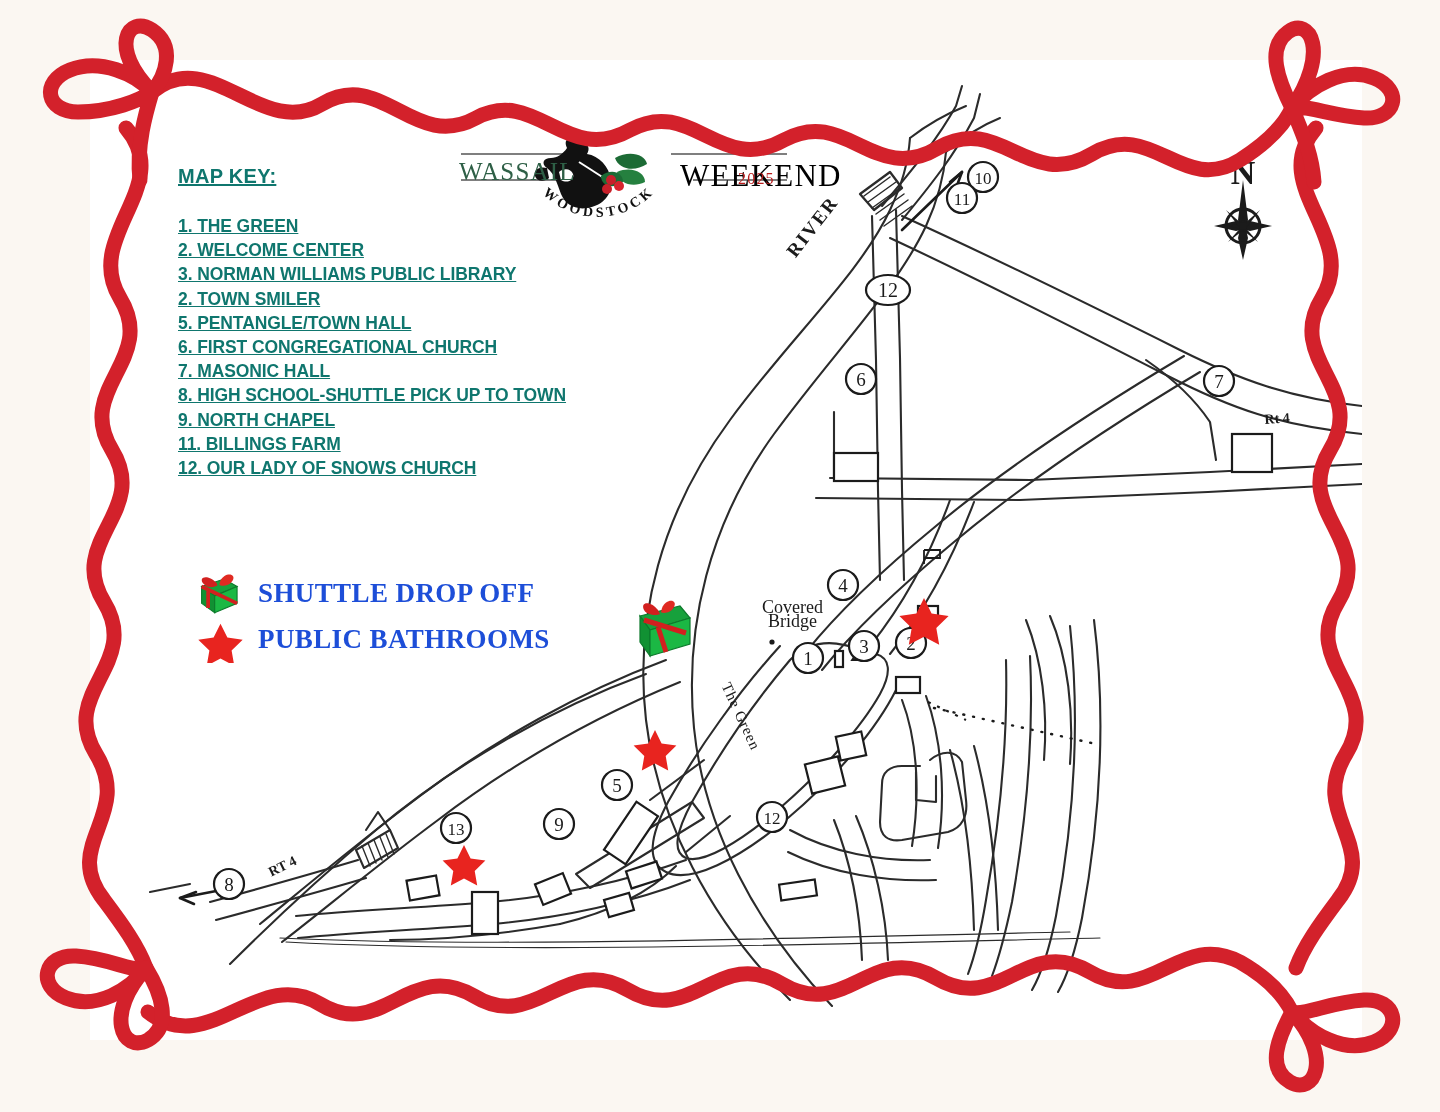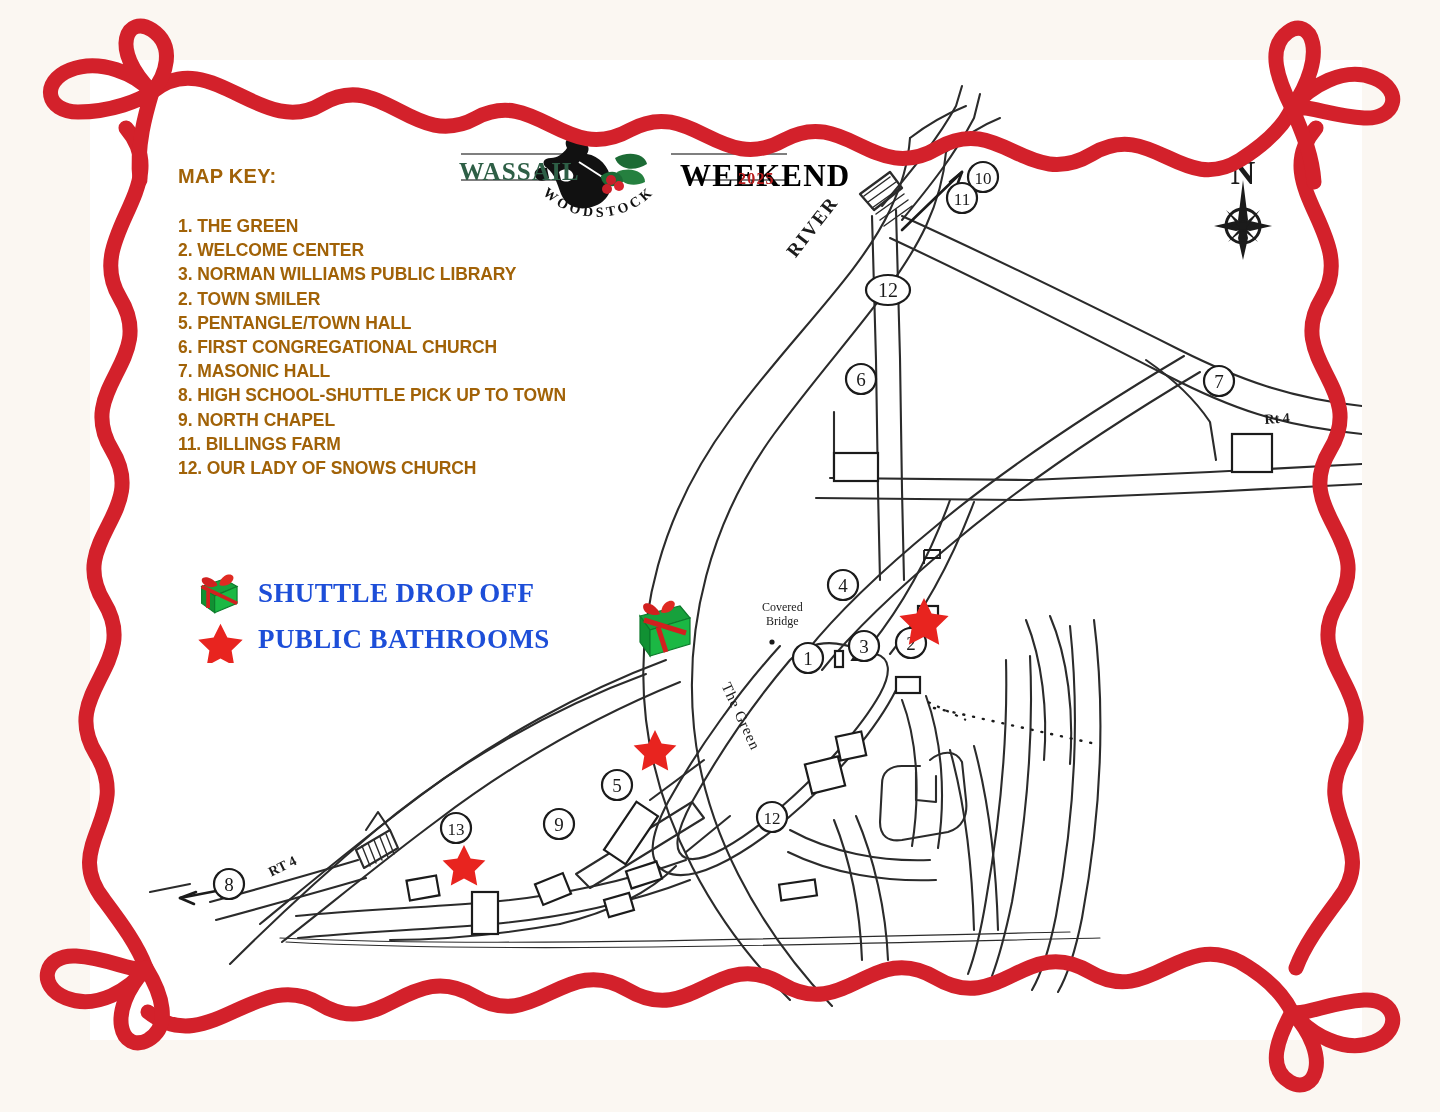--- a/index.html
+++ b/index.html
@@ -18,21 +18,22 @@
     background:#FFFFFF;
   }
 
   
   #ribbon{ position:absolute; left:0; top:0; width:1440px; height:1112px;
            pointer-events:none; }
 
   
   #mapkey{
     position:absolute; left:178px; top:165px; width:470px;
-    color:#a16207;
+    color:#0f766e;
+    text-decoration:underline;
   }
   #mapkey .kt{
     font-size:20px; font-weight:bold; letter-spacing:.3px;
     margin-bottom:26px;
   }
   #mapkey ul{ list-style:none; }
   #mapkey li{
     font-size:17.5px; font-weight:bold; line-height:24.2px;
     white-space:nowrap; letter-spacing:-.1px;
   }
@@ -43,21 +44,21 @@
   .lg-ico{ width:56px; height:44px; position:relative; flex:0 0 56px; }
   .lg-txt{
     font-family:"Liberation Serif", serif;
     font-size:27px; font-weight:bold; color:#1d4ed8;
     letter-spacing:.4px; margin-left:6px;
   }
 
   
   #logo{ position:absolute; left:447px; top:132px; width:350px; height:105px; }
   .lg-word{ position:absolute; font-family:"Liberation Serif", serif;
-            font-weight:bold; letter-spacing:1.2px; }
+            font-weight:normal; letter-spacing:1.2px; }
   #w-wassail{ left:12px; top:26px; font-size:25px; color:#2E5F46; }
   #w-weekend{ left:233px; top:26px; font-size:31px; color:#000000; }
   #w-2025{ left:291px; top:38px; font-size:16px; color:#b91c1c; }
 
   
   #mapart{ position:absolute; left:90px; top:60px; width:1272px; height:980px; }
 
   .mlabel{ position:absolute; font-family:"Liberation Serif", serif;
            color:#1b1b1b; white-space:nowrap; }
 </style>
@@ -229,21 +230,21 @@
     <path d="M18 76 L40 81 L62 76 L40 71 Z" fill="#1b1b1b"></path>
     <path d="M76 76 L54 81 L32 76 L54 71 Z" fill="#1b1b1b"></path>
     <path d="M30 60 L46 74 L62 92 L44 78 Z" fill="#1b1b1b"></path>
     <path d="M64 60 L48 74 L32 92 L50 78 Z" fill="#1b1b1b"></path>
     <circle cx="47" cy="76" r="17" fill="none" stroke="#1b1b1b" stroke-width="3"></circle>
     <circle cx="47" cy="76" r="4" fill="#1b1b1b"></circle>
   </svg>
 
   <div id="lbl-river" class="mlabel" style="left:782px;top:248px;font-size:19px;letter-spacing:2px;font-weight:bold;transform:rotate(-52deg);transform-origin:left top;">RIVER</div>
 
-  <div class="mlabel" style="left:762px;top:600px;font-size:12px;line-height:14px;text-align:center;">
+  <div class="mlabel" style="left:762px;top:600px;font-size:18px;line-height:14px;text-align:center;">
     <span>Covered</span><br>
     <span>Bridge</span>
   </div>
 
   <div class="mlabel" style="left:733px;top:680px;font-size:15px;letter-spacing:1px;transform:rotate(65deg);transform-origin:left top;">The Green</div>
 
   <div class="mlabel" style="left:1264px;top:412px;font-size:14px;font-weight:bold;transform:rotate(-4deg);transform-origin:left top;">Rt 4</div>
 
   <div class="mlabel" style="left:266px;top:866px;font-size:14px;font-weight:bold;transform:rotate(-26deg);transform-origin:left top;">RT 4</div>
 

